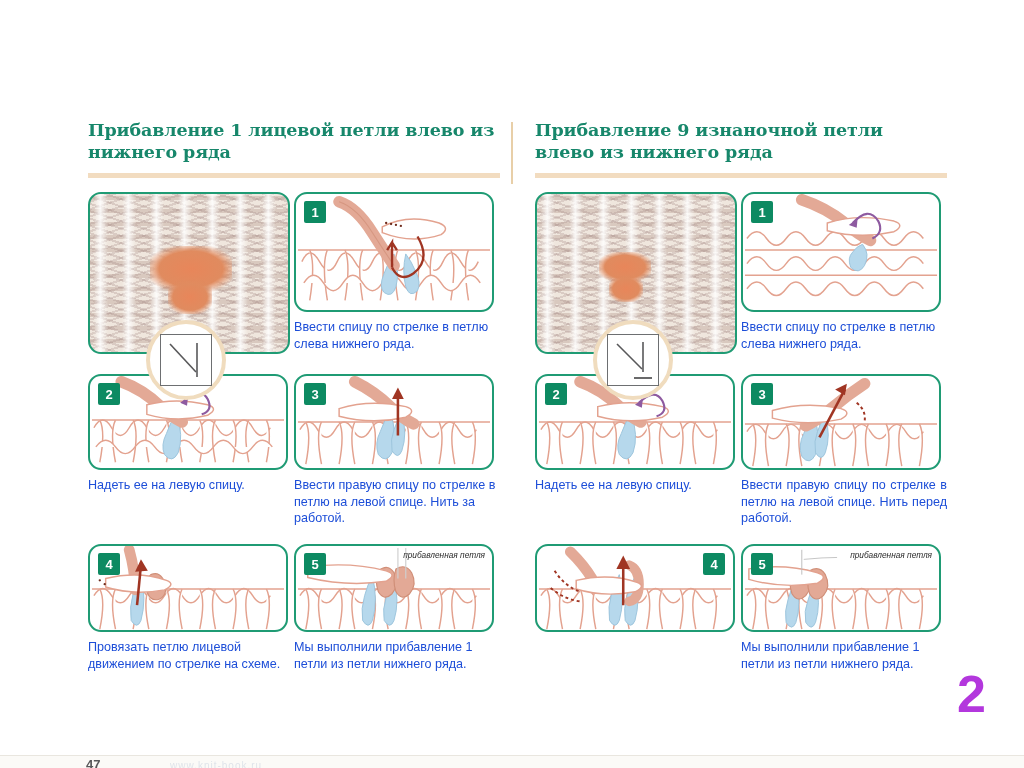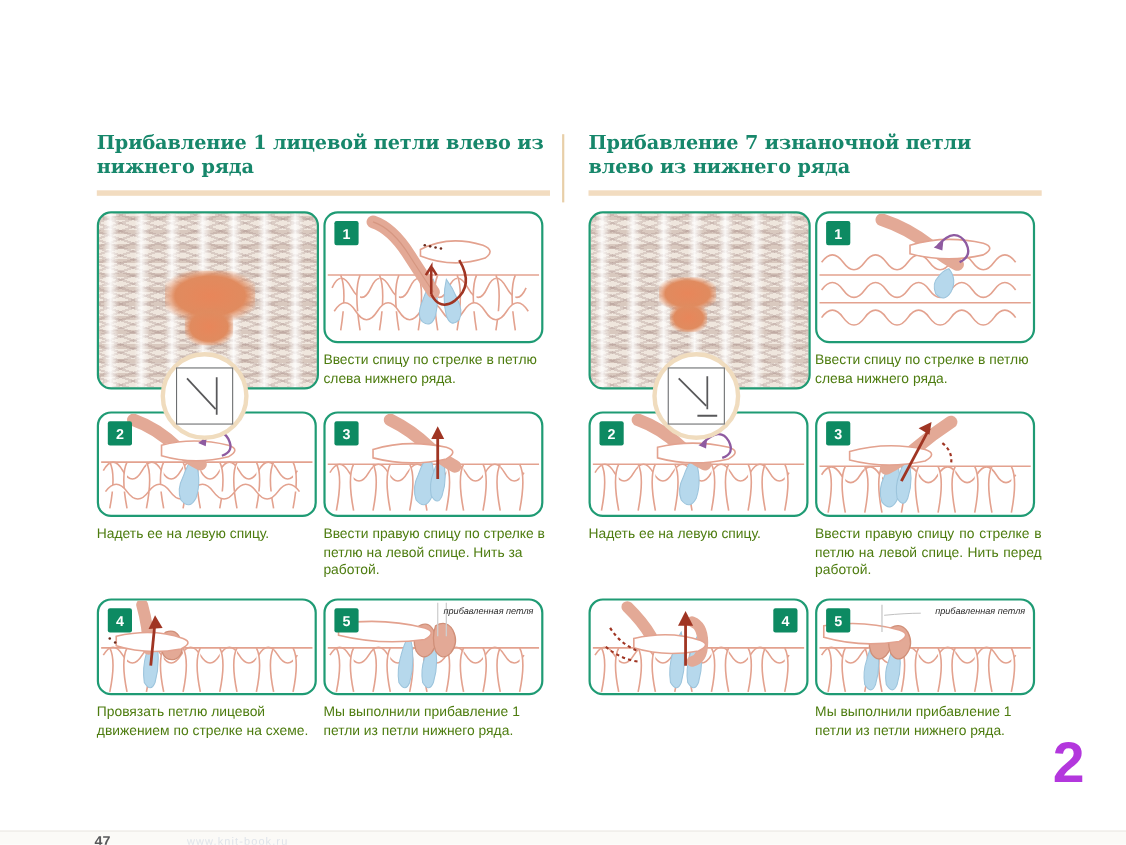--- a/index.html
+++ b/index.html
@@ -63,21 +63,21 @@
     background:#0d8a62;
     color:#ffffff;
     font-size:13px;font-weight:bold;
     display:flex;align-items:center;justify-content:center;
     border-radius:2px;
     z-index:6;
   }
   .caption{
     font-size:12.6px;
     line-height:1.30;
-    color:#4d7c0f;
+    color:#1d4ed8;
     margin-top:7px;
     font-family:"Liberation Sans", sans-serif;
   }
   .caption.just{text-align:justify;}
 
   
   .swatch{
     width:198px;height:158px;
     border:2.2px solid #1f9b74;
     border-radius:13px;
@@ -332,21 +332,21 @@
             <div class="caption">Мы выполнили прибавление 1 петли из петли нижнего ряда.</div>
           </div>
         </div>
 
       </div>
     </div>
 
     <div class="col col-right">
       <div class="col-inner">
 
-        <h2 class="heading">Прибавление 7 изнаночной петли влево из нижнего ряда</h2>
+        <h2 class="heading">Прибавление 9 изнаночной петли влево из нижнего ряда</h2>
         <div class="heading-rule"></div>
 
         <div class="row" style="margin-top:14px;">
 
           <div class="cell" style="width:206px;position:relative;">
             <div class="swatch">
               <div class="knit-col" style="left:4px;"></div>
               <div class="knit-col" style="left:32px;"></div>
               <div class="knit-col" style="left:60px;"></div>
               <div class="knit-col" style="left:88px;"></div>

